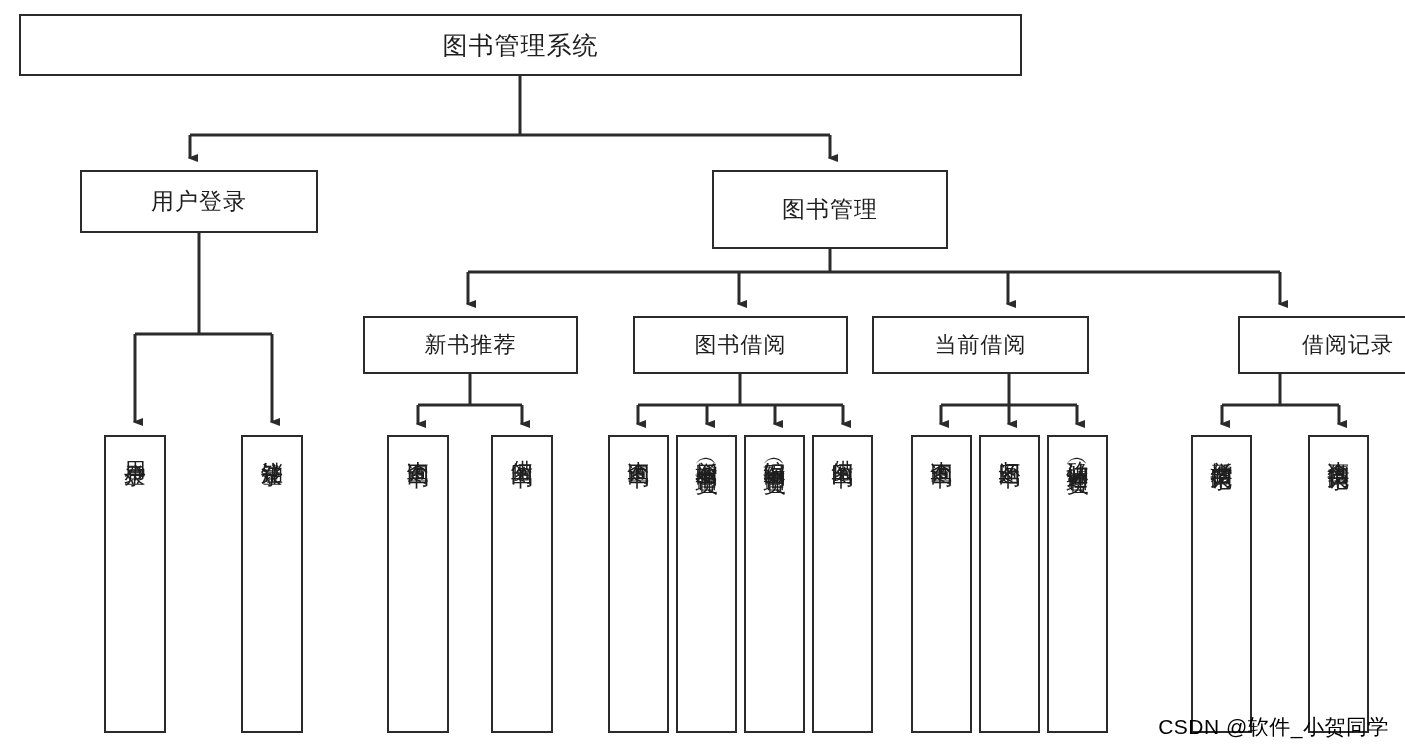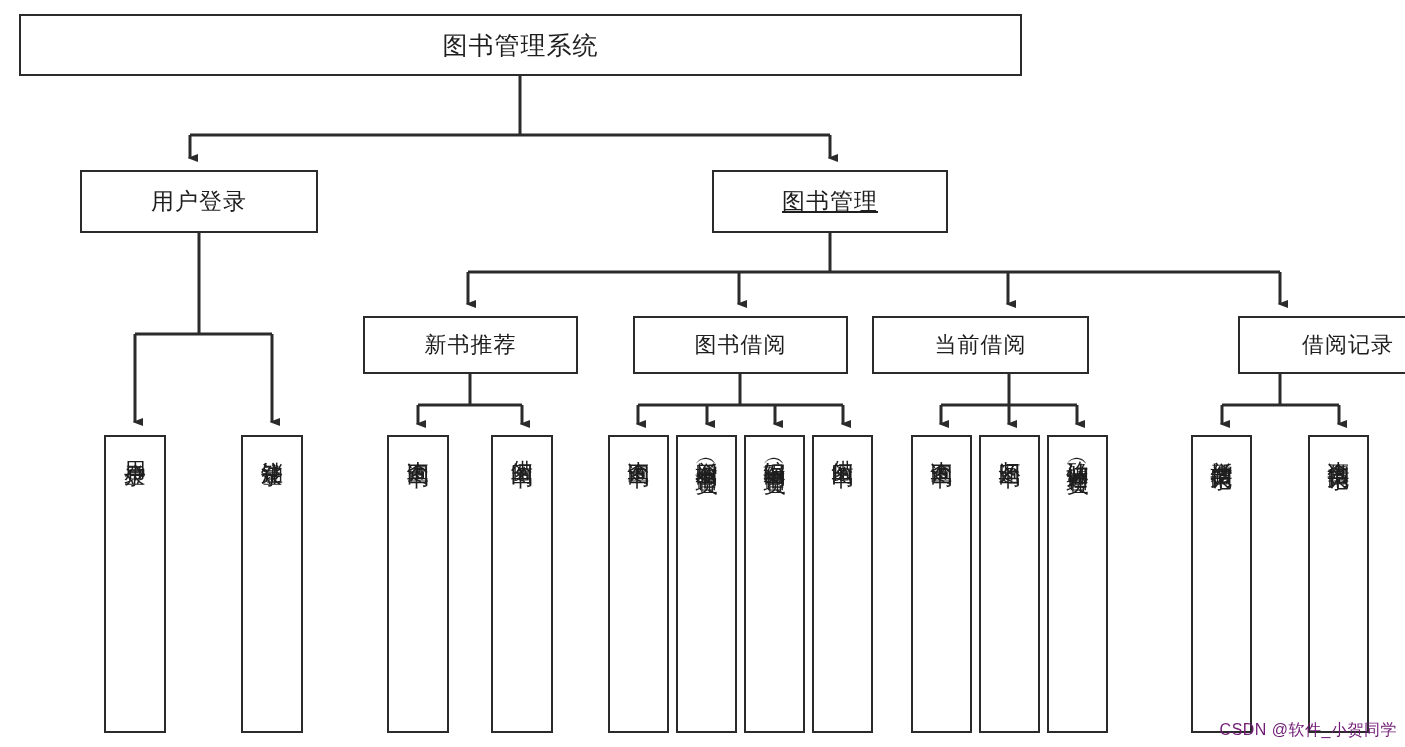--- a/index.html
+++ b/index.html
@@ -62,24 +62,24 @@
     text-orientation: upright;
     line-height: 1.08;
     letter-spacing: 2px;
     white-space: nowrap;
   }
   .vtext-top {
     align-self: flex-start;
   }
   #watermark {
     position: absolute;
-    right: 8px;
+    right: 16px;
     bottom: 6px;
-    font-size: 16px;
-    color: #701a75;
+    font-size: 21px;
+    color: #000000;
     letter-spacing: 0.5px;
     white-space: nowrap;
     z-index: 5;
   }
 </style>
 </head>
 <body>
 
 <div id="diagram-root">
 
@@ -133,21 +133,21 @@
     </g>
   </svg>
 
   <div class="node node-root" style="left:19px; top:14px; width:1003px; height:62px;">
     <span>图书管理系统</span>
   </div>
 
   <div class="node node-l1" style="left:80px; top:170px; width:238px; height:63px;">
     <span>用户登录</span>
   </div>
-  <div class="node node-l1" style="left:712px; top:170px; width:236px; height:63px;text-decoration:underline;">
+  <div class="node node-l1" style="left:712px; top:170px; width:236px; height:79px;">
     <span>图书管理</span>
   </div>
 
   <div class="node node-l2" style="left:633px; top:316px; width:215px; height:58px;">
     <span>图书借阅</span>
   </div>
   <div class="node node-l2" style="left:363px; top:316px; width:215px; height:58px;">
     <span>新书推荐</span>
   </div>
   <div class="node node-l2" style="left:872px; top:316px; width:217px; height:58px;">

